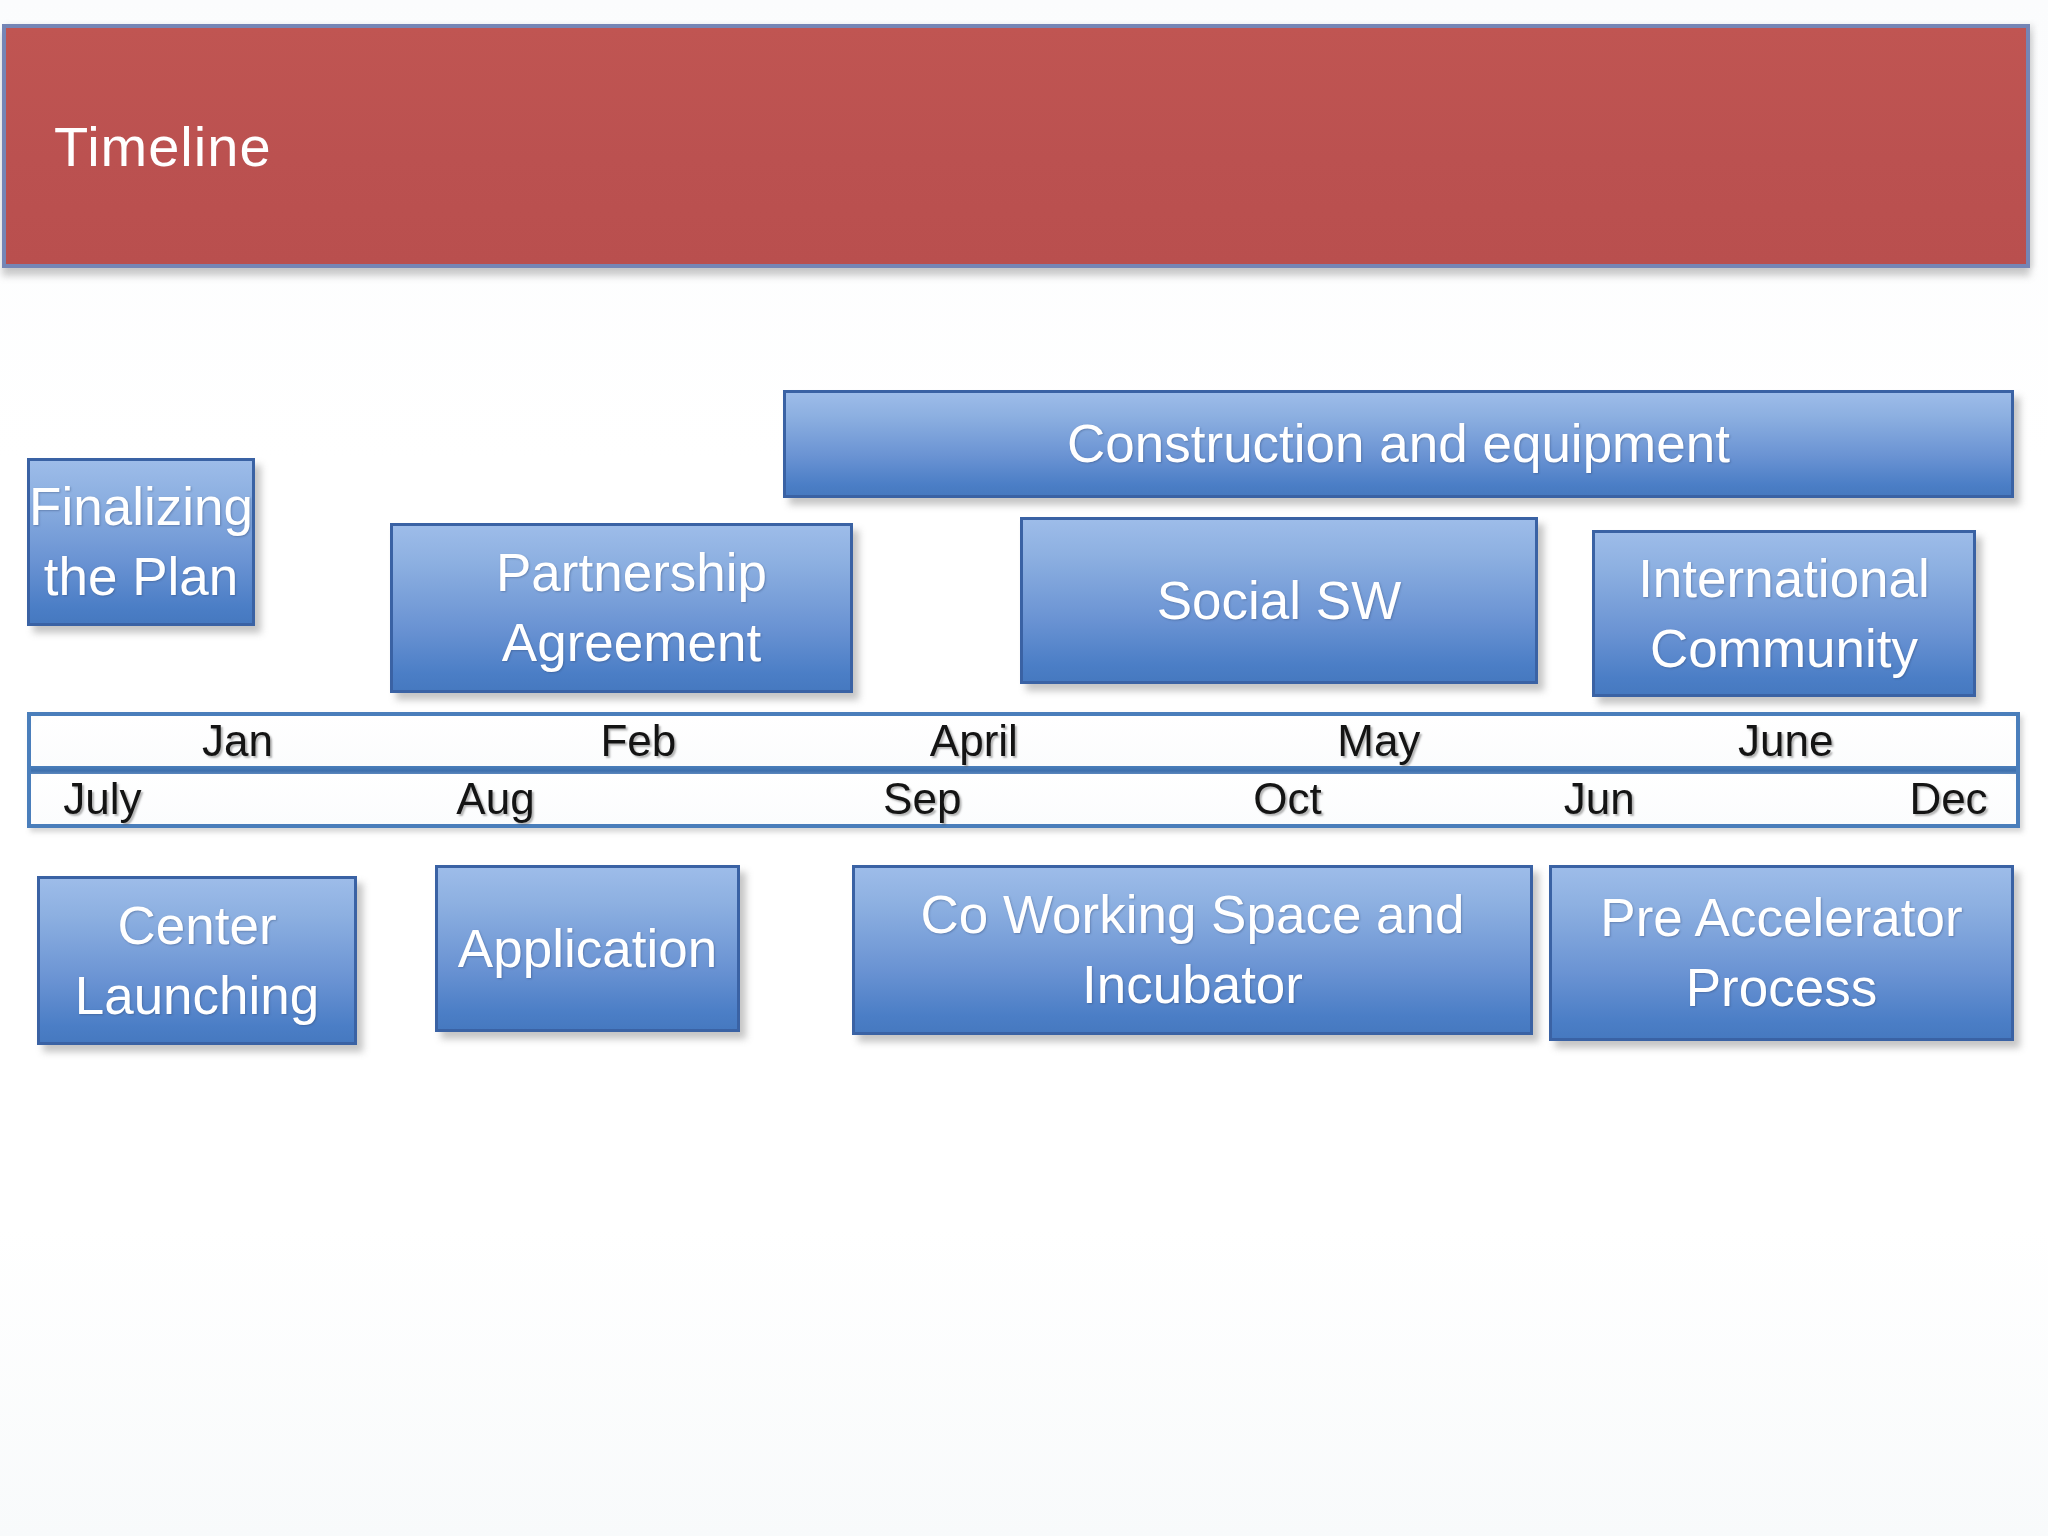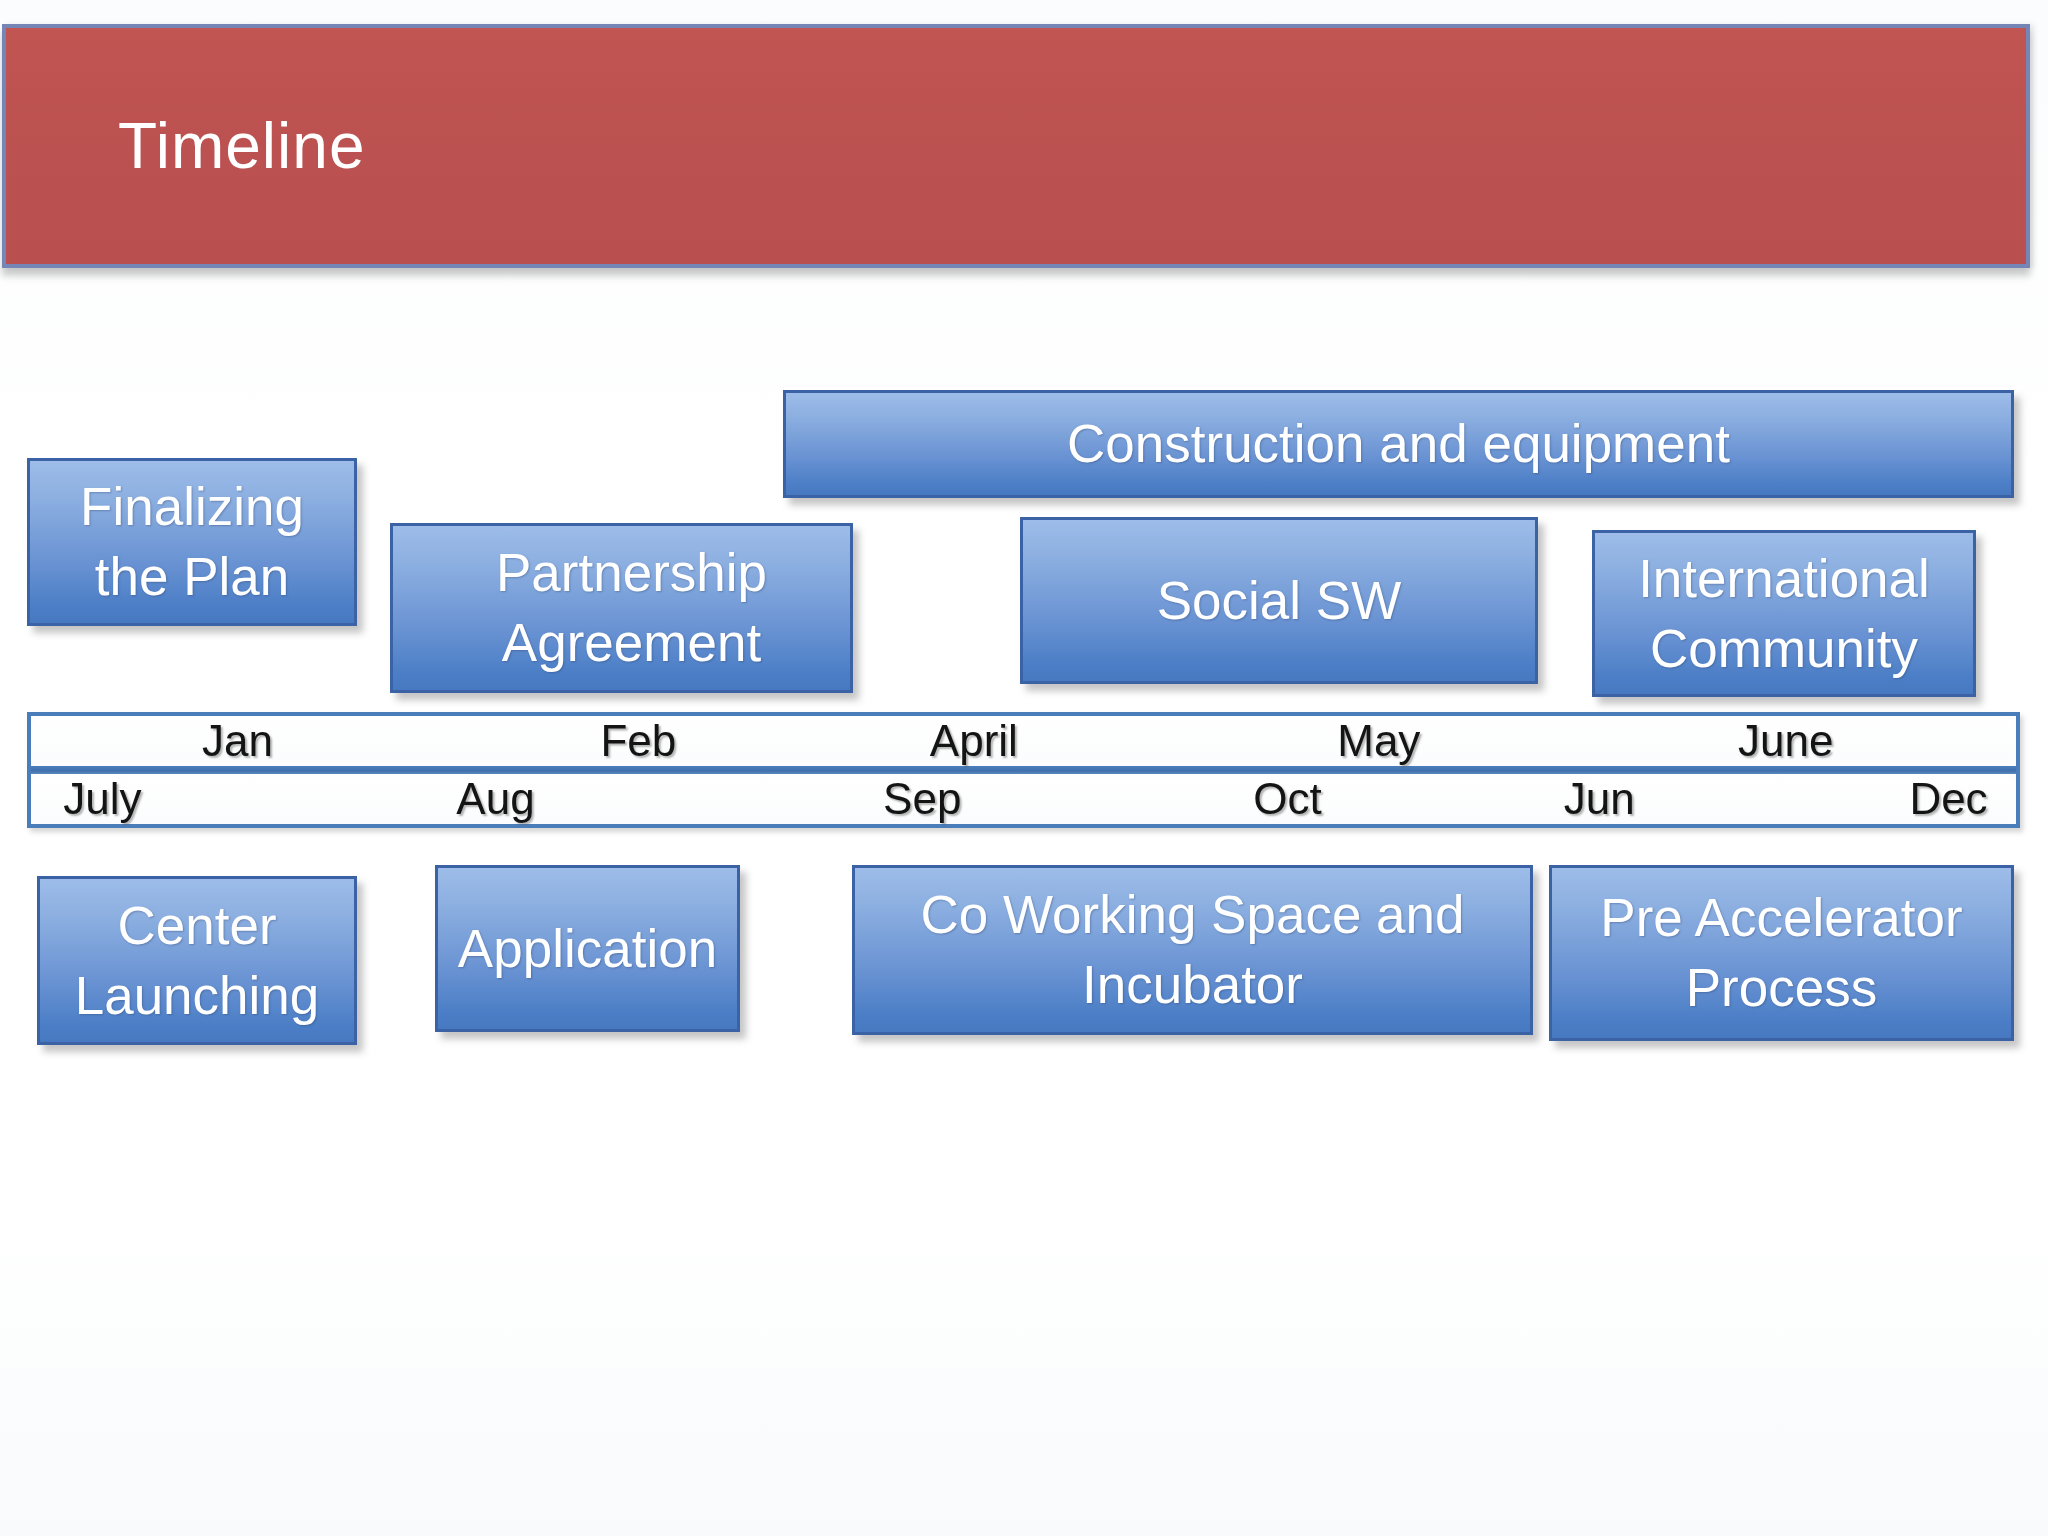--- a/index.html
+++ b/index.html
@@ -21,23 +21,23 @@
     position: absolute;
     left: 2px; top: 24px;
     width: 2028px; height: 244px;
     background: linear-gradient(180deg, #c05552 0%, #bb5150 55%, #b94f4e 100%);
     border: 4px solid #7585b5;
     box-shadow: 0 8px 7px rgba(110,110,110,0.35), 4px 0 5px rgba(150,150,150,0.18);
     display: flex;
     align-items: center;
   }
   .title-bar h1 {
-    padding-left: 112px;
+    padding-left: 48px;
     color: #ffffff;
-    font-size: 64px;
+    font-size: 56px;
     font-weight: 400;
     letter-spacing: 1px;
   }
 
   
   .box {
     position: absolute;
     background: linear-gradient(180deg, #9dbce9 0%, #8db0e1 22%, #6a93d3 62%, #4b7ec6 90%, #4679c0 100%);
     border: 3px solid #3a62a4;
     box-shadow: 6px 7px 7px rgba(105,105,105,0.38);
@@ -48,21 +48,21 @@
   .box-label {
     color: #ffffff;
     font-size: 53px;
     line-height: 1.32;
     text-align: center;
     white-space: pre-line;
     text-shadow: 1px 1px 2px rgba(40,60,100,0.35);
   }
 
   .box.construction   { left: 783px;  top: 390px; width: 1231px; height: 108px; }
-  .box.finalizing     { left: 27px;   top: 458px; width: 330px;  height: 168px; }
+  .box.finalizing     { left: 27px;   top: 458px; width: 228px;  height: 168px; }
   .box.partnership    { left: 390px;  top: 523px; width: 463px;  height: 170px; padding-left: 20px; }
   .box.social         { left: 1020px; top: 517px; width: 518px;  height: 167px; align-items: center; }
   .box.international  { left: 1592px; top: 530px; width: 384px;  height: 167px; }
   .box.center-launch  { left: 37px;   top: 876px; width: 320px;  height: 169px; }
   .box.application    { left: 435px;  top: 865px; width: 305px;  height: 167px; }
   .box.coworking      { left: 852px;  top: 865px; width: 681px;  height: 170px; }
   .box.pre-accel      { left: 1549px; top: 865px; width: 465px;  height: 176px; }
 
   
   .timeline {

